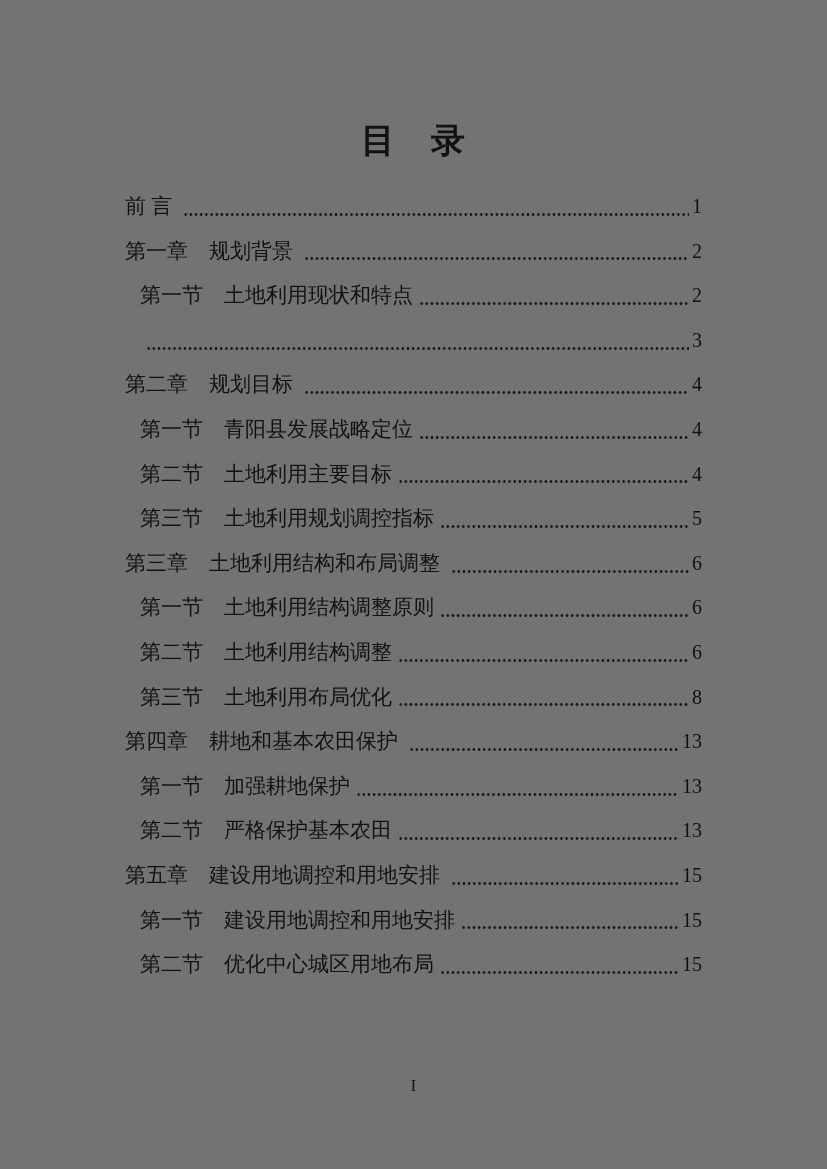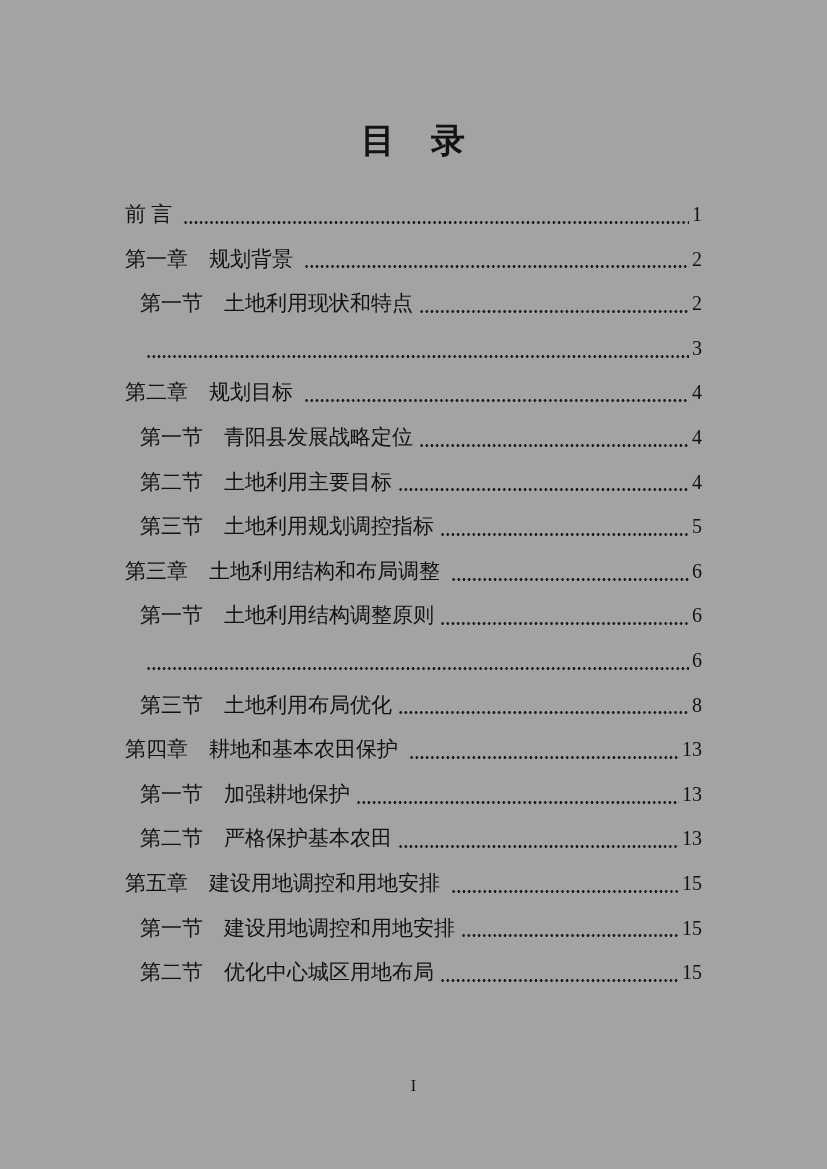--- a/index.html
+++ b/index.html
@@ -6,40 +6,40 @@
     margin: 0;
     padding: 0;
     background: #888;
     font-family: "Liberation Serif", "DejaVu Serif", serif;
   }
   .page {
     position: relative;
     width: 827px;
     height: 1169px;
     margin: 0 auto;
-    background: #a3a3a3;
+    background: #737373;
     color: #121212;
     overflow: hidden;
   }
   .doc-title {
     position: absolute;
     top: 119px;
     left: 0;
     width: 100%;
     text-align: center;
     font-size: 34px;
     line-height: 44px;
     font-weight: 700;
     letter-spacing: 1px;
     white-space: pre;
   }
   .toc-list {
     position: absolute;
     left: 125px;
-    top: 202px;
+    top: 194px;
     width: 577px;
   }
   .toc-row {
     display: flex;
     align-items: flex-start;
     height: 44.6px;
     font-size: 21px;
     line-height: 25px;
     cursor: default;
   }
@@ -129,20 +129,21 @@
     <span class="toc-label">第三章　土地利用结构和布局调整</span>
     <span class="leader"></span>
     <span class="toc-page">6</span>
   </div>
       <div class="toc-row section">
     <span class="toc-label">第一节　土地利用结构调整原则</span>
     <span class="leader"></span>
     <span class="toc-page">6</span>
   </div>
       <div class="toc-row section">
+    <span class="toc-label">第二节　土地利用结构调整</span>
     <span class="leader"></span>
     <span class="toc-page">6</span>
   </div>
       <div class="toc-row section">
     <span class="toc-label">第三节　土地利用布局优化</span>
     <span class="leader"></span>
     <span class="toc-page">8</span>
   </div>
       <div class="toc-row chapter">
     <span class="toc-label">第四章　耕地和基本农田保护</span>

